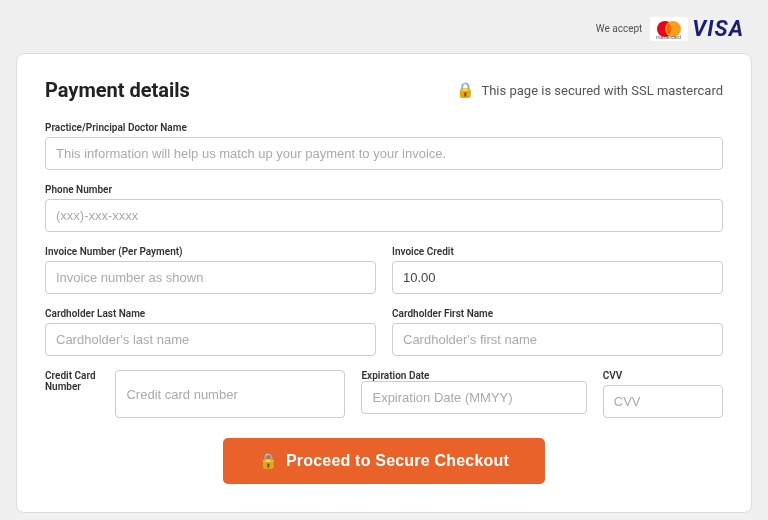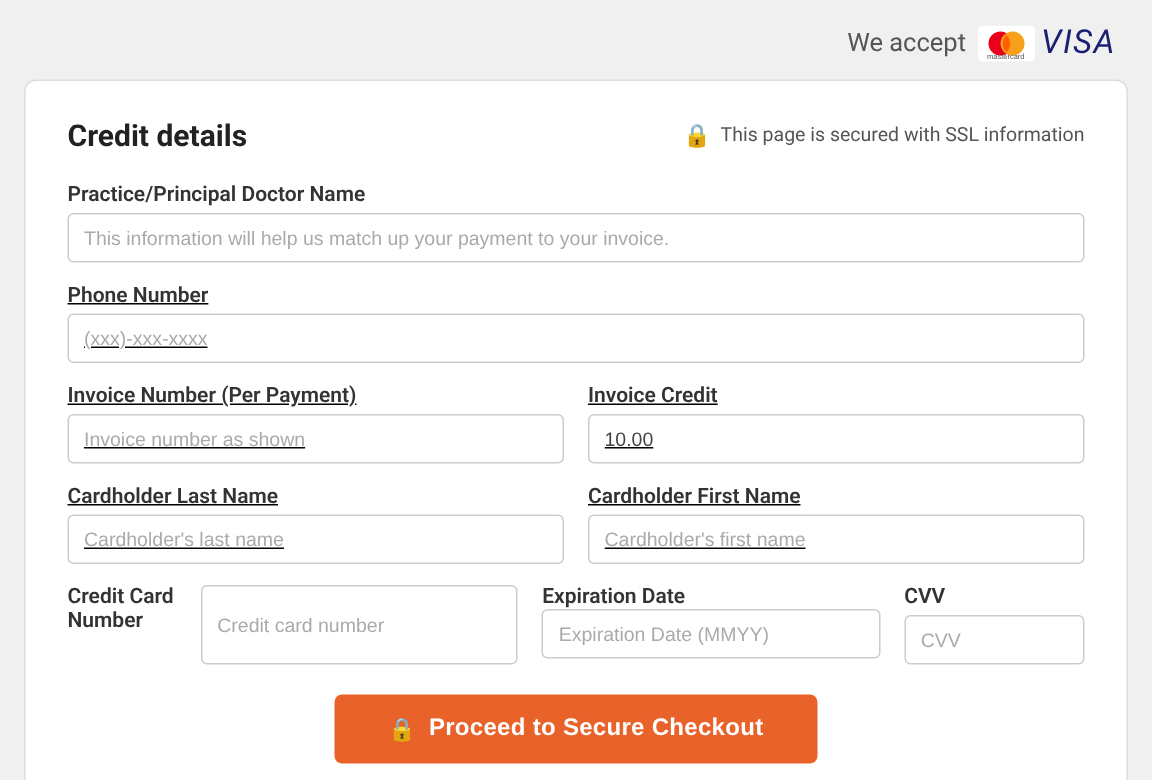--- a/index.html
+++ b/index.html
@@ -15,36 +15,36 @@
     .top-bar {
       width: 100%;
       max-width: 768px;
       display: flex;
       justify-content: flex-end;
       align-items: center;
       margin-bottom: 12px;
       padding-right: 8px;
     }
     .we-accept-label {
-      font-size: 17px;
+      font-size: 10px;
       color: #555;
       margin-right: 8px;
     }
     .card-icons {
       display: flex;
       align-items: center;
       gap: 4px;
     }
     .mastercard-icon {
       width: 38px;
       height: 24px;
     }
     .visa-text {
       font-size: 22px;
-      font-weight: 400;
+      font-weight: 700;
       color: #1a1f71;
       font-style: italic;
       letter-spacing: 1px;
     }
     .card-wrapper {
       background: #fff;
       border: 1px solid #ddd;
       border-radius: 8px;
       width: 100%;
       max-width: 740px;
@@ -77,21 +77,20 @@
       gap: 14px;
     }
     .form-row {
       display: flex;
       flex-direction: column;
       gap: 4px;
     }
     .form-row-two {
       display: flex;
       gap: 16px;
-      text-decoration: underline;
     }
     .form-row-two .form-row {
       flex: 1;
     }
     .form-row-three {
       display: flex;
       gap: 16px;
     }
     .form-row-three .form-row-cc {
       flex: 2;
@@ -105,21 +104,21 @@
       flex-direction: column;
       gap: 0;
     }
     .form-row-three .form-row-cvv {
       flex: 0.8;
       display: flex;
       flex-direction: column;
       gap: 4px;
     }
     label {
-      font-size: 14px;
+      font-size: 10px;
       font-weight: 600;
       color: #333;
     }
     input[type="text"], input[type="email"], input[type="tel"], input[type="number"] {
       width: 100%;
       padding: 8px 10px;
       border: 1px solid #ccc;
       border-radius: 4px;
       font-size: 13px;
       color: #444;
@@ -165,24 +164,24 @@
       <circle cx="23" cy="12" r="8" fill="#F79E1B"></circle>
       <path d="M19 6.27a8 8 0 0 1 0 11.46A8 8 0 0 1 19 6.27z" fill="#FF5F00"></path>
       <text x="6" y="22" font-size="5" fill="#555" font-family="sans-serif">mastercard</text>
     </svg>
     <span class="visa-text">VISA</span>
   </div>
 </div>
 
 <div class="card-wrapper">
   <div class="card-header">
-    <span class="payment-title">Credit details</span>
+    <span class="payment-title">Payment details</span>
     <div class="ssl-badge">
       <span class="lock-icon">🔒</span>
-      <span>This page is secured with SSL information</span>
+      <span>This page is secured with SSL mastercard</span>
     </div>
   </div>
 
   <div class="form-section">
 
     <div class="form-row">
       <label>Practice/Principal Doctor Name</label>
       <input type="text" placeholder="This information will help us match up your payment to your invoice." style="">
     </div>
 

